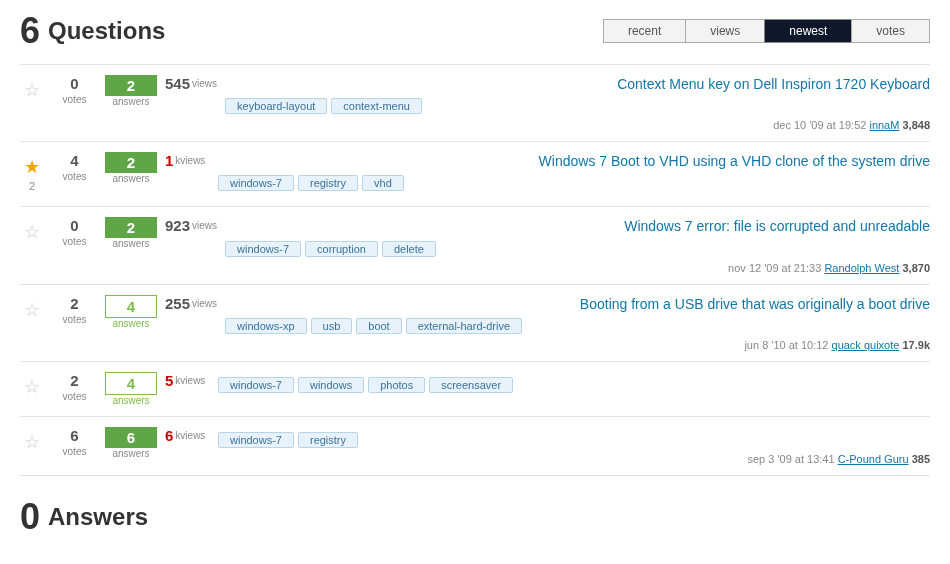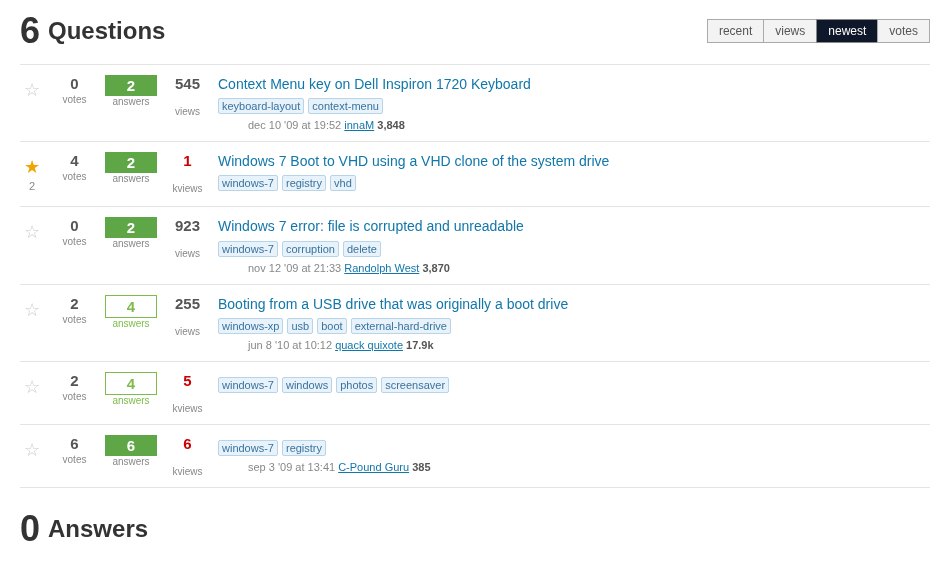--- a/index.html
+++ b/index.html
@@ -32,21 +32,21 @@
       color: #333;
     }
     .filter-buttons {
       display: flex;
       gap: 0;
     }
     .filter-btn {
       border: 1px solid #aaa;
       background: #f3f3f3;
       color: #555;
-      padding: 4px 11px;
+      padding: 4px 24px;
       font-size: 12px;
       cursor: pointer;
       border-right: none;
     }
     .filter-btn:last-child { border-right: 1px solid #aaa; }
     .filter-btn.active {
       background: #0f172a;
       color: #fff;
       border-color: #888;
     }
@@ -106,60 +106,60 @@
       text-align: center;
       min-width: 52px;
     }
     .answers-box-label {
       font-size: 10px;
       color: #888;
       text-align: center;
     }
     .views-stat {
       display: flex;
-      flex-direction: column;
       align-items: center;
       min-width: 45px;
-      gap: 14px;
+      gap: 2px;
     }
     .views-number {
       font-size: 15px;
       font-weight: bold;
       color: #555;
     }
     .views-number.hot {
       color: #c00;
     }
     .views-label {
       font-size: 10px;
       color: #888;
     }
     .question-content {
       flex: 1;
+      text-align: right;
     }
     .question-title {
       font-size: 14px;
       color: #17a;
       text-decoration: none;
       cursor: pointer;
       line-height: 1.3;
     }
     .tags-row {
       display: flex;
       flex-wrap: wrap;
       gap: 4px;
       margin-top: 5px;
       margin-bottom: 5px;
     }
     .tag {
       background: #e8f2fb;
       border: 1px solid #b8d4e8;
       color: #39739d;
       font-size: 11px;
-      padding: 1px 3px;
+      padding: 1px 11px;
       border-radius: 2px;
       cursor: pointer;
     }
     .meta-row {
       font-size: 11px;
       color: #888;
       margin-left: 30px;
     }
     .meta-row .username {
       color: #17a;

